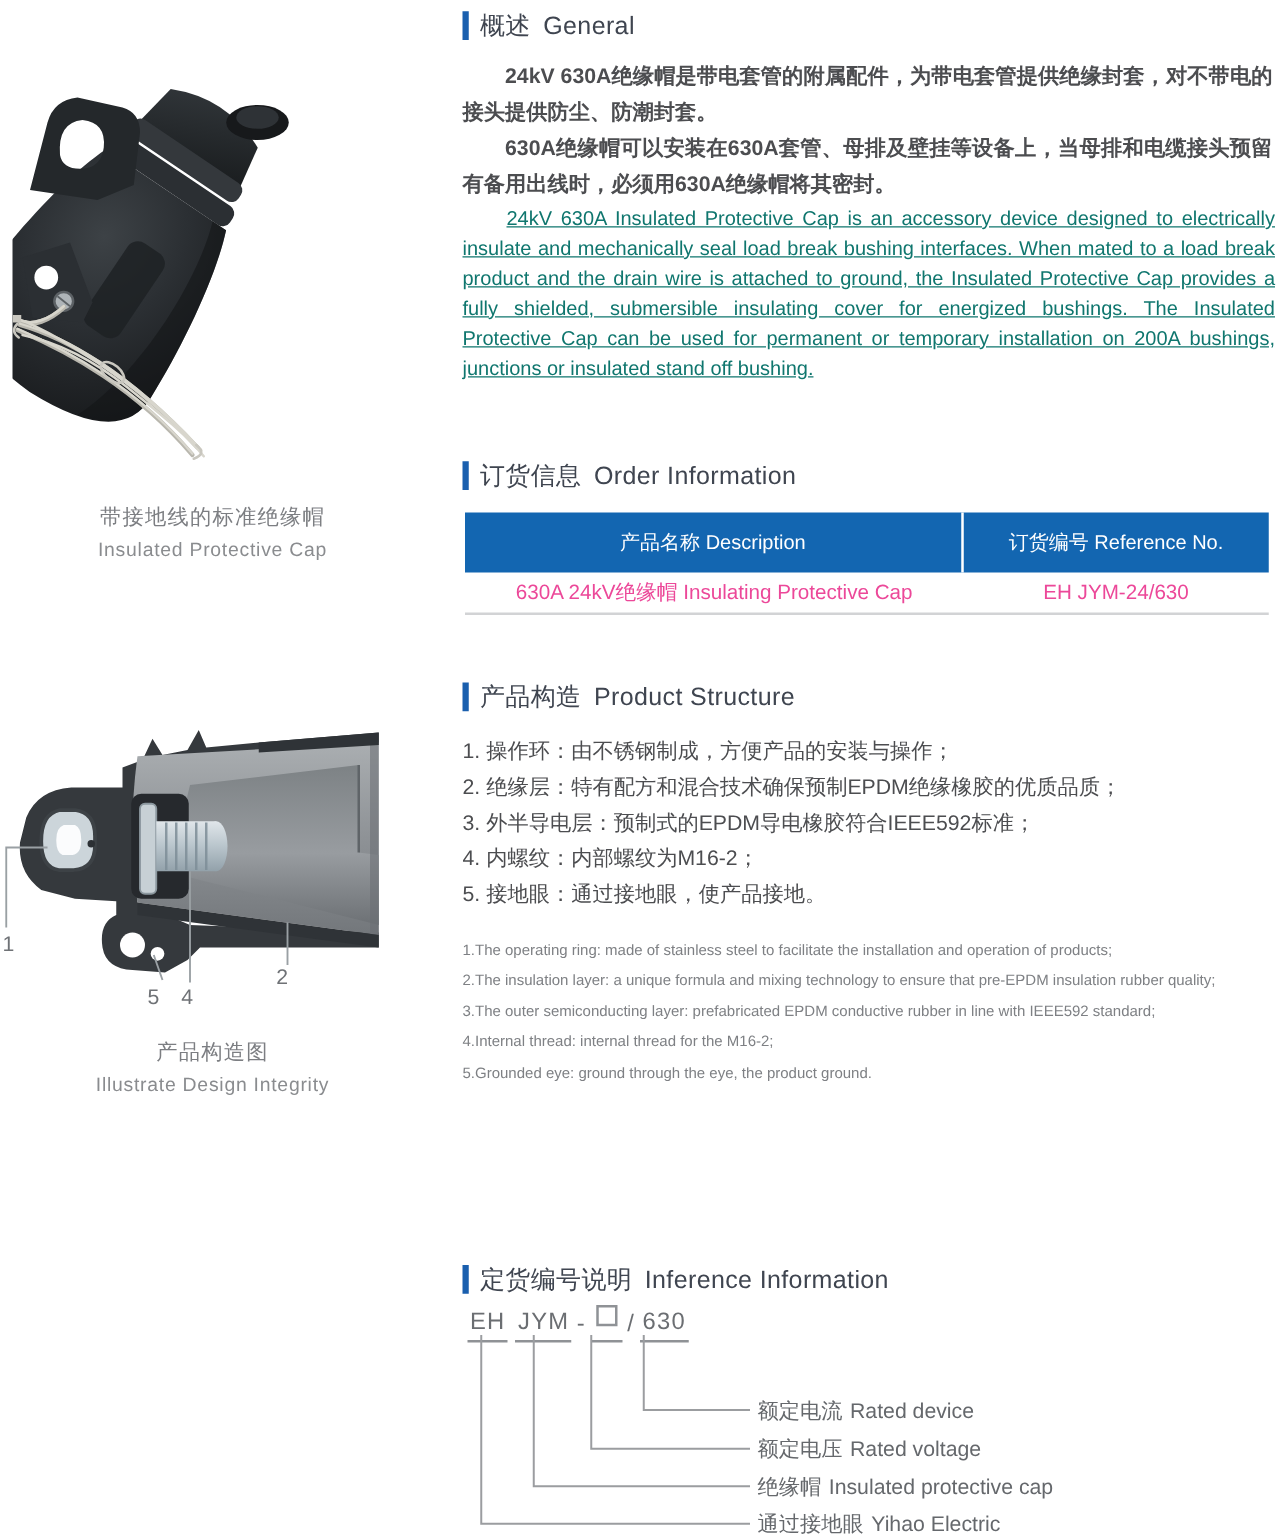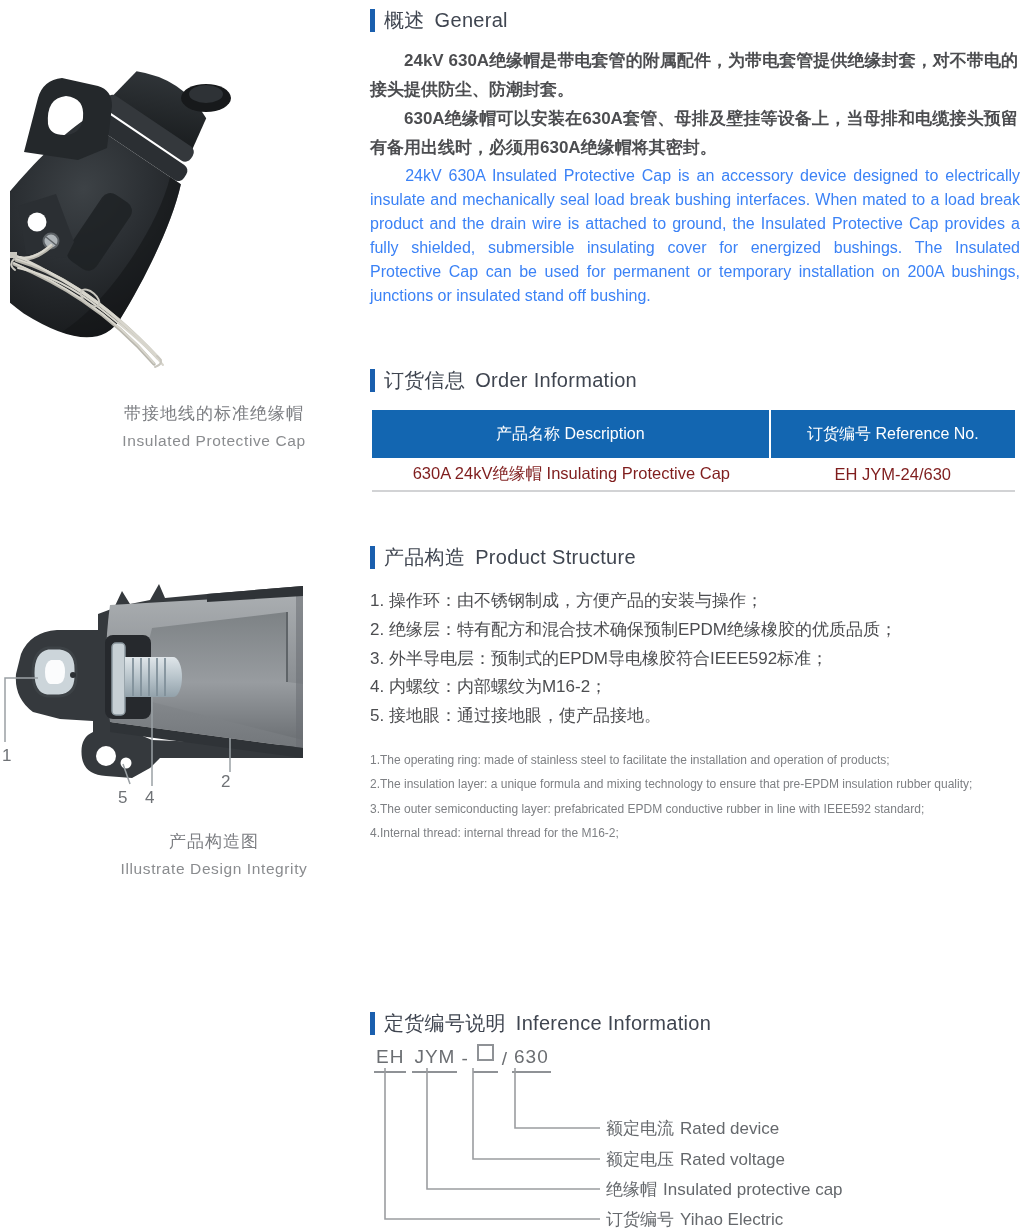--- a/index.html
+++ b/index.html
@@ -10,38 +10,38 @@
   
   .sec-header{position:absolute;left:370px;display:flex;align-items:center;}
   .accent-bar{width:5px;height:23px;background:#1a5fae;margin-right:9px;flex:0 0 auto;}
   .sec-title{font-size:20px;color:#3f4550;font-weight:500;letter-spacing:.3px;white-space:nowrap;}
   .sec-title .en{margin-left:10px;}
   
   .cn-par{position:absolute;left:370px;width:648px;font-size:17px;line-height:29px;
     color:#4c4d50;text-align:justify;margin:0;}
   .cn-par p{margin:0;text-indent:2em;font-weight:bold;}
   .en-par{position:absolute;left:370px;width:650px;font-size:16px;line-height:23.9px;
-    color:#3b82f6;text-align:justify;margin:0;text-indent:2.2em;}
+    color:#0f766e;text-align:justify;margin:0;text-indent:2.2em;text-decoration:underline;}
   
   .order-table{position:absolute;left:372px;top:410px;width:643px;}
   .t-head{display:flex;background:#1366b1;height:48px;}
   .t-hcell{color:#ffffff;font-size:16px;display:flex;align-items:center;justify-content:center;}
   .t-hcell.c1{width:62%;border-right:2px solid #ffffff;box-sizing:border-box;}
   .t-hcell.c2{width:38%;border-radius:17px;}
   .t-row{display:flex;height:32px;border-bottom:2px solid #d2d3d5;}
-  .t-cell{color:#7f1d1d;font-size:16.5px;display:flex;align-items:center;justify-content:center;}
+  .t-cell{color:#ec4899;font-size:16.5px;display:flex;align-items:center;justify-content:center;}
   .t-cell.c1{width:62%;}
   .t-cell.c2{width:38%;}
   
   .cn-list{position:absolute;left:370px;width:650px;font-size:17px;line-height:28.8px;color:#4c4d50;}
   .cn-list div{white-space:nowrap;}
   .en-list{position:absolute;left:370px;width:650px;font-size:12px;line-height:24.4px;color:#7e8084;}
   .en-list p{margin:0;text-align:justify;}
   
-  .fig-caption{position:absolute;left:0;width:340px;text-align:center;padding-left:44px;}
+  .fig-caption{position:absolute;left:0;width:340px;text-align:center;}
   .fig-caption .cap-cn{font-size:17px;color:#7c7e82;letter-spacing:1px;}
   .fig-caption .cap-en{font-size:15.5px;color:#8a8c8f;margin-top:7px;letter-spacing:.6px;}
   
   .code-line{position:absolute;left:374px;top:1044px;font-size:19px;color:#6b6e72;
     letter-spacing:1px;display:flex;align-items:flex-end;}
   .code-seg{border-bottom:2px solid #8f9296;padding:0 2px 3px 2px;}
   .code-plain{padding:0 4px 3px 4px;}
   .code-box-wrap{border-bottom:2px solid #8f9296;padding:0 4px 5px 4px;}
   .code-box{display:inline-block;width:13px;height:13px;border:2px solid #8f9296;}
   .code-gap{width:6px;}
@@ -237,20 +237,21 @@
     <div>3. 外半导电层：预制式的EPDM导电橡胶符合IEEE592标准；</div>
     <div>4. 内螺纹：内部螺纹为M16-2；</div>
     <div>5. 接地眼：通过接地眼，使产品接地。</div>
   </div>
 
   <div class="en-list" style="top:748px">
     <p>1.The operating ring: made of stainless steel to facilitate the installation and operation of products;</p>
     <p>2.The insulation layer: a unique formula and mixing technology to ensure that pre-EPDM insulation rubber quality;</p>
     <p>3.The outer semiconducting layer: prefabricated EPDM conductive rubber in line with IEEE592 standard;</p>
     <p>4.Internal thread: internal thread for the M16-2;</p>
+    <p>5.Grounded eye: ground through the eye, the product ground.</p>
   </div>
 
   <div class="sec-header" style="top:1010px">
     <div class="accent-bar"></div>
     <div class="sec-title">
       <span>定货编号说明</span><span class="en">Inference Information</span>
     </div>
   </div>
 
   <div class="code-line">
@@ -275,16 +276,16 @@
   <div class="legend-label" style="top:1117px">
     <span>额定电流</span><span class="en">Rated device</span>
   </div>
   <div class="legend-label" style="top:1148px">
     <span>额定电压</span><span class="en">Rated voltage</span>
   </div>
   <div class="legend-label" style="top:1178px">
     <span>绝缘帽</span><span class="en">Insulated protective cap</span>
   </div>
   <div class="legend-label" style="top:1208px">
-    <span>订货编号</span><span class="en">Yihao Electric</span>
+    <span>通过接地眼</span><span class="en">Yihao Electric</span>
   </div>
 
 </div>
 
 </body></html>

